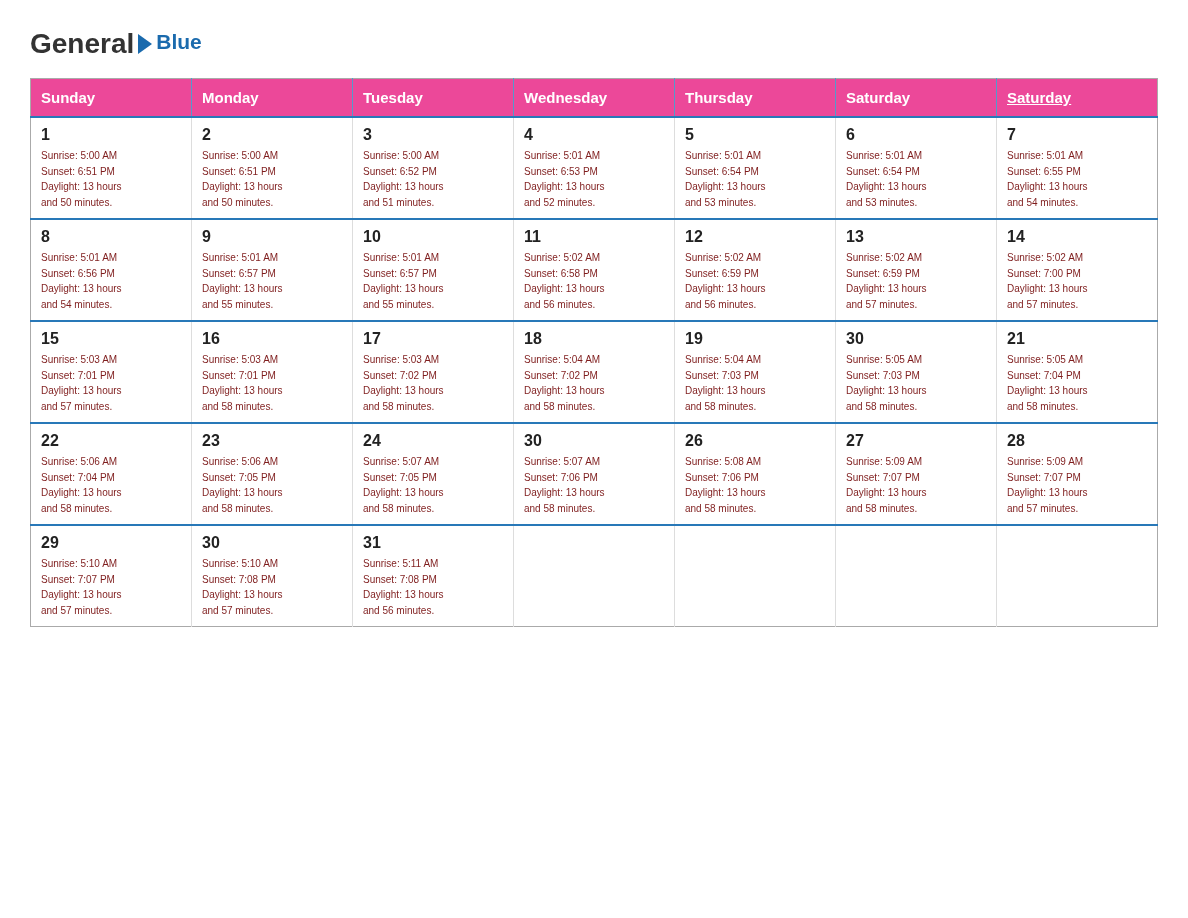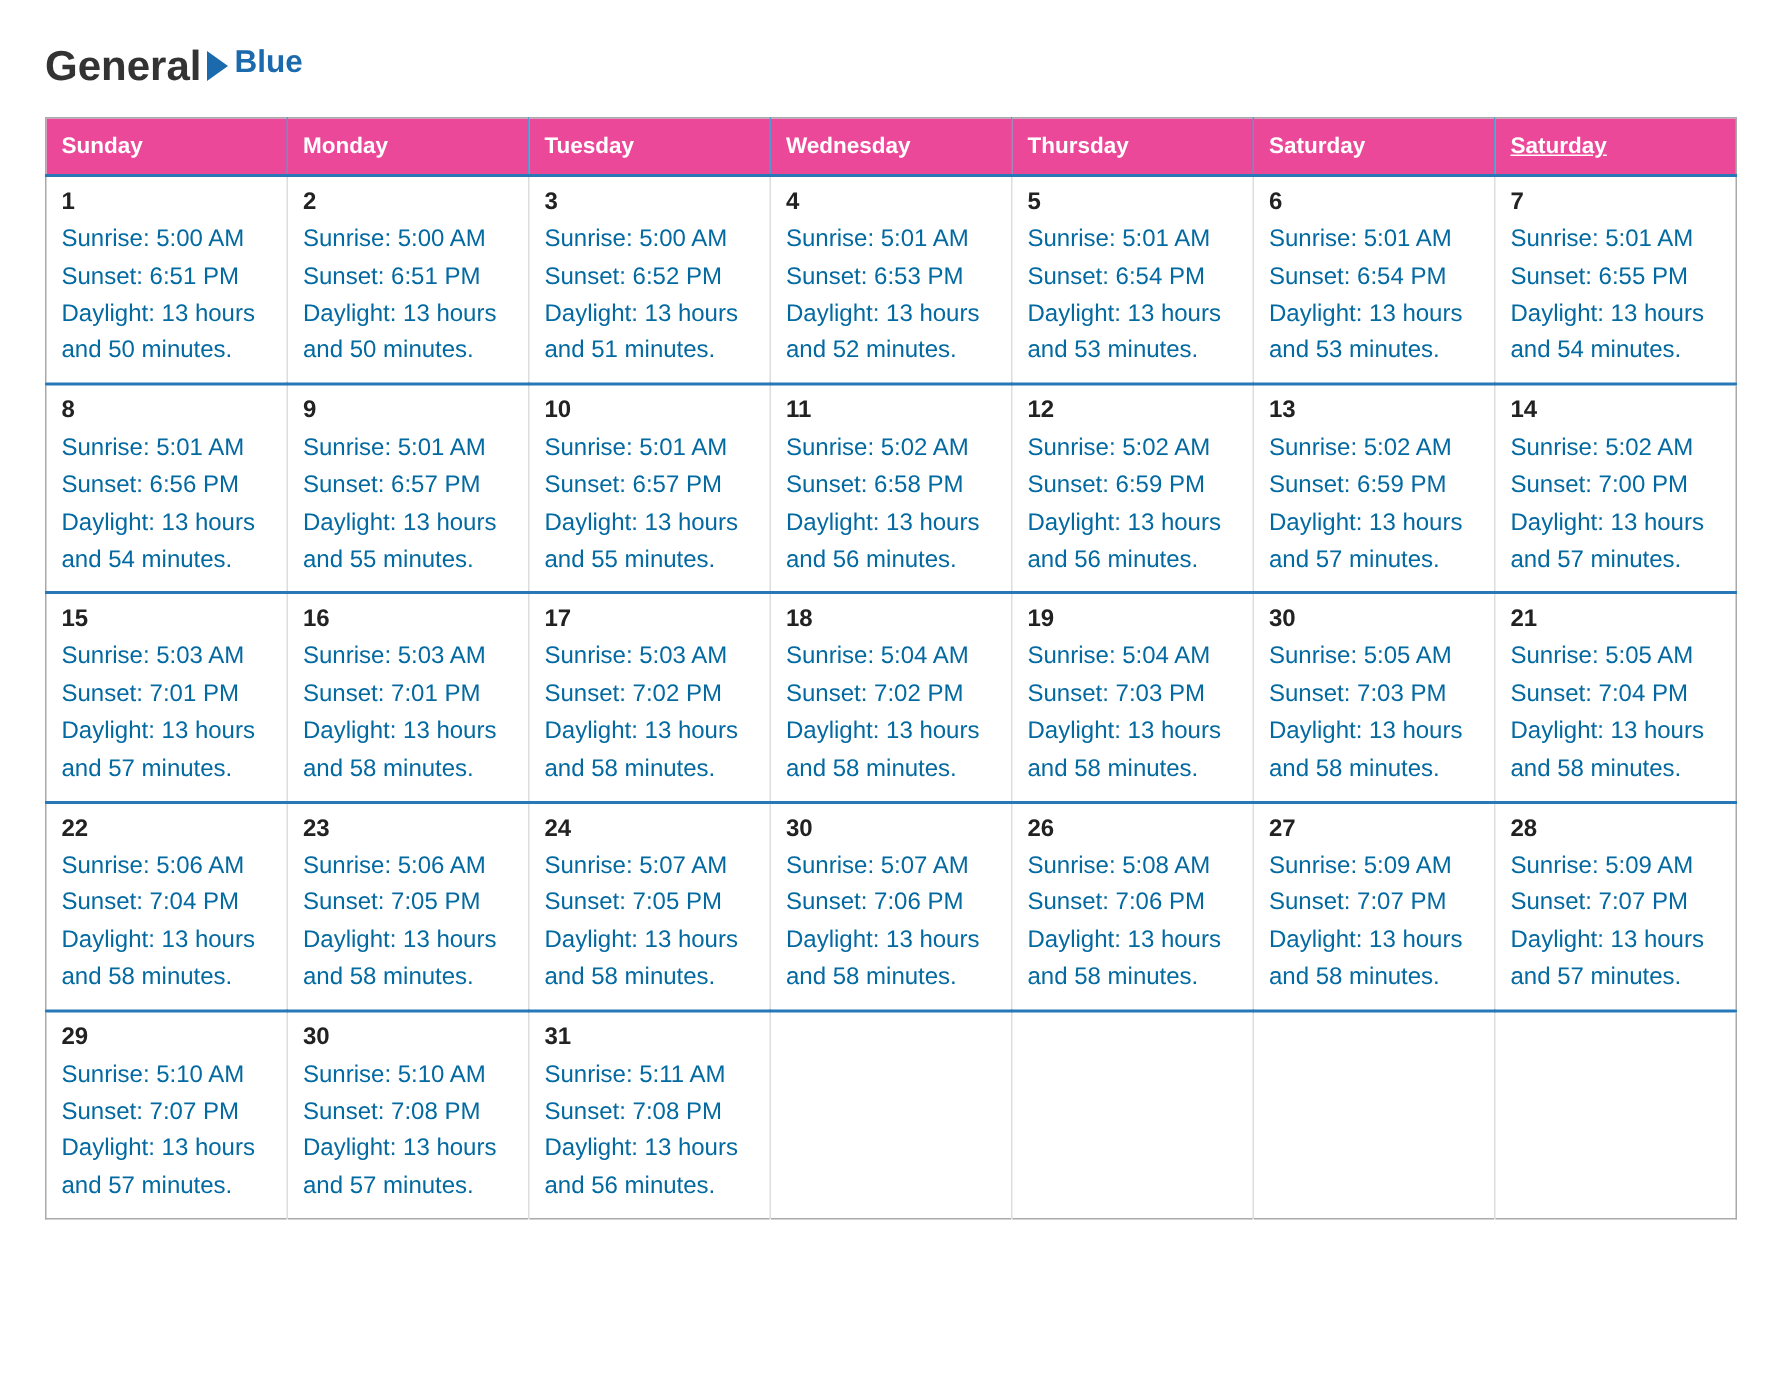--- a/index.html
+++ b/index.html
@@ -93,22 +93,22 @@
       border-right: none;
     }
     .day-number {
       font-size: 16px;
       font-weight: bold;
       color: #222;
       display: block;
       margin-bottom: 4px;
     }
     .day-info {
-      font-size: 16px;
-      color: #0369a1;
+      font-size: 10px;
+      color: #7f1d1d;
       line-height: 1.55;
     }
     .empty-cell {
       background: #fff;
     }
   </style>
 </head>
 <body>
 
 <div class="header">

